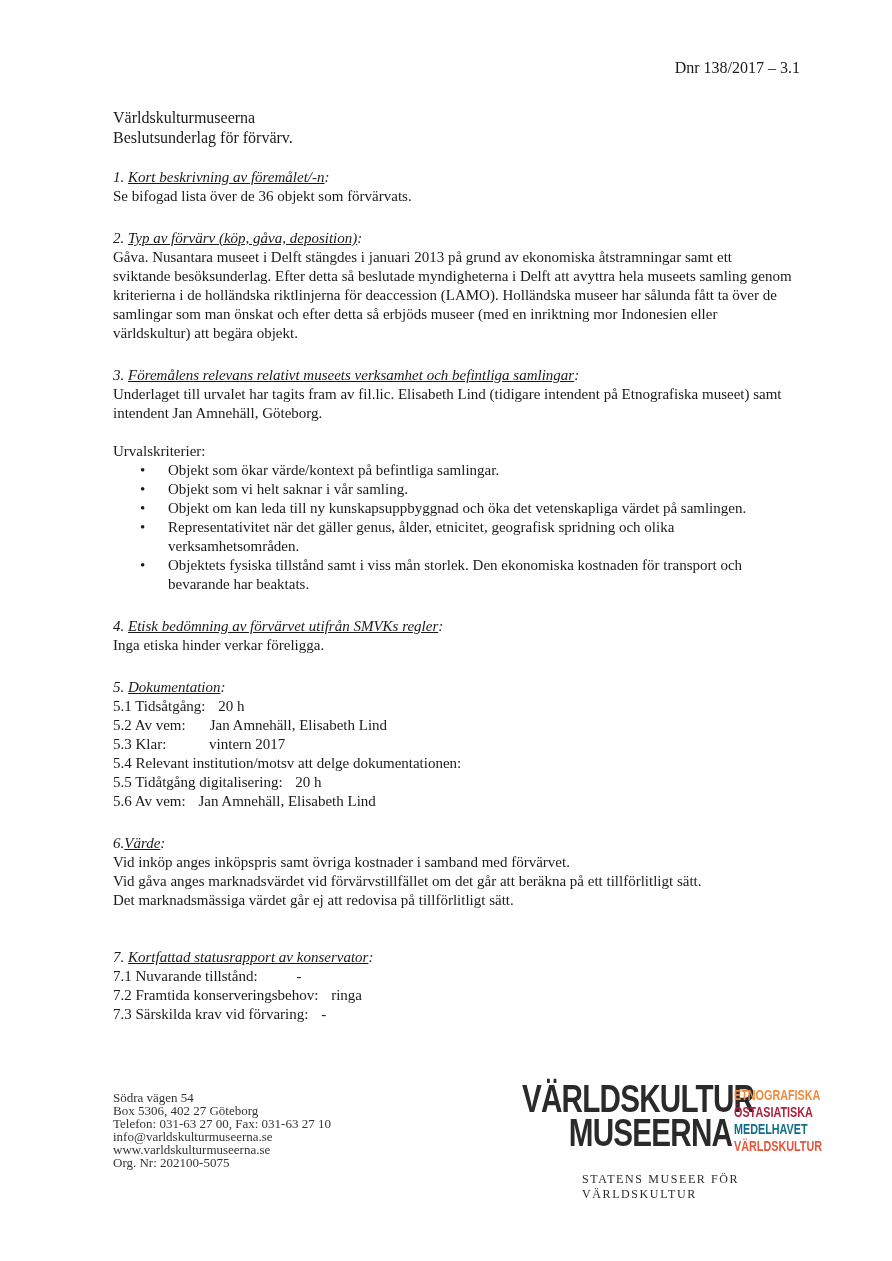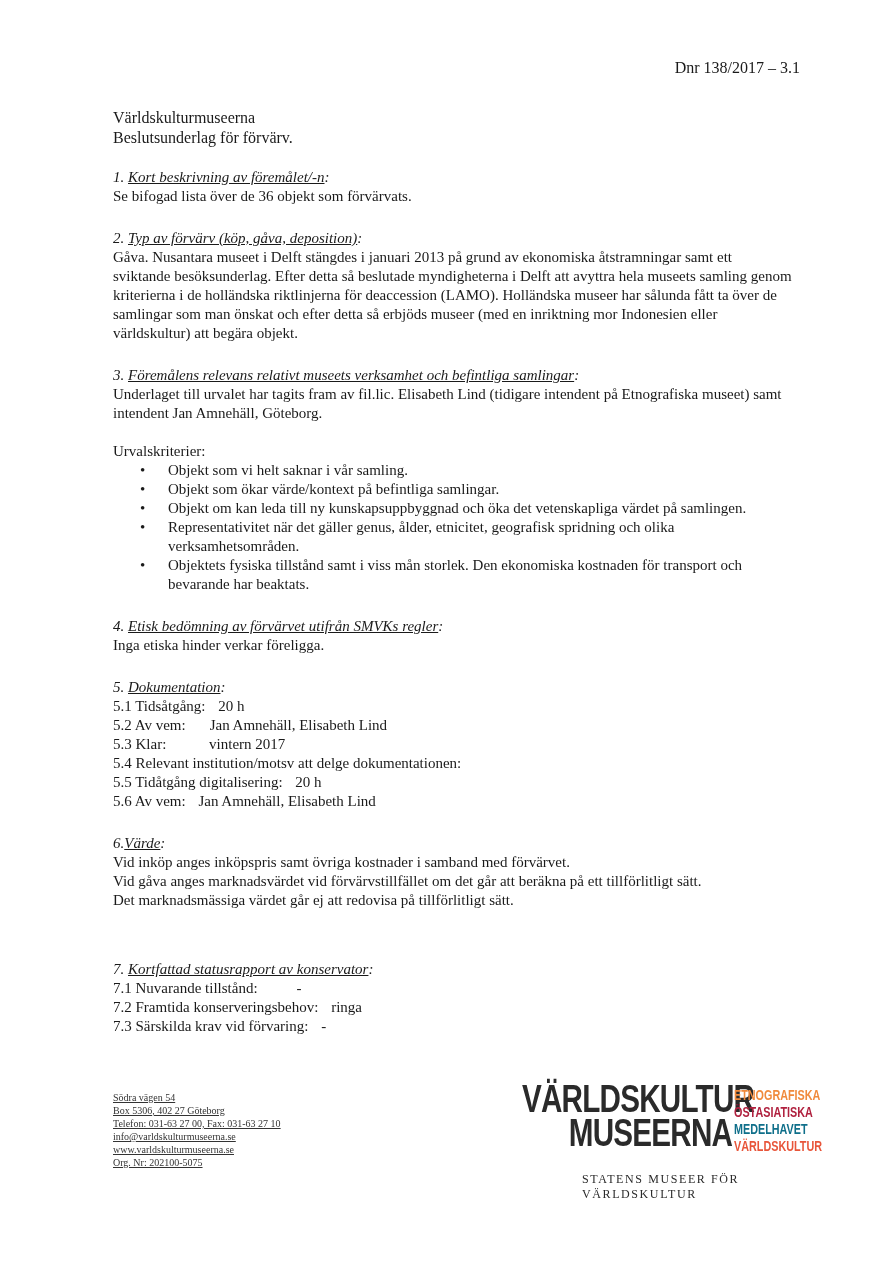--- a/index.html
+++ b/index.html
@@ -13,22 +13,22 @@
     .section { margin-top: 23px; }
     .sec-title { font-style: italic; }
     .sec-title .u { text-decoration: underline; text-align: center; }
     p { margin: 0; }
     .crit-label { margin-top: 19px; }
     ul { margin: 0; padding-left: 55px; list-style: none; }
     ul li { position: relative; }
     ul li::before { content: "•"; position: absolute; left: -28px; }
     .doc-row { display: flex; gap: 9px; }
     .doc-row .k { white-space: pre; }
-    .gap-big { margin-top: 50px; }
-    .footer-addr { position: absolute; left: 113px; top: 1091px; font-size: 10px; line-height: 13px; color: #333; text-decoration: underline; }
+    .gap-big { margin-top: 38px; }
+    .footer-addr { position: absolute; left: 113px; top: 1091px; font-size: 13px; line-height: 13px; color: #333; }
     .logo { position: absolute; left: 522px; top: 1082px; width: 300px; height: 110px; }
     .logo-main { position: absolute; left: 0; top: 0; font-family: "Liberation Sans", sans-serif; font-weight: bold;
       font-size: 38px; line-height: 34px; letter-spacing: -1px; color: #2a2a2a; transform: scaleX(0.78); transform-origin: left top; }
     .logo-main .l2 { padding-left: 60px; display: block; }
     .logo-side { position: absolute; left: 212px; top: 4px; font-family: "Liberation Sans", sans-serif; font-weight: bold;
       font-size: 15px; line-height: 17px; transform: scaleX(0.72); transform-origin: left top; }
     .logo-sub { position: absolute; left: 60px; top: 90px; font-family: "Liberation Serif", serif; font-size: 12px; letter-spacing: 1.6px; color: #2a2a2a; }
   </style>
 </head>
 <body>
@@ -47,22 +47,22 @@
   <div class="section">
     <div class="sec-title"><span>2. </span><span class="u">Typ av förvärv (köp, gåva, deposition)</span><span>:</span></div>
     <p>Gåva. Nusantara museet i Delft stängdes i januari 2013 på grund av ekonomiska åtstramningar samt ett sviktande besöksunderlag. Efter detta så beslutade myndigheterna i Delft att avyttra hela museets samling genom kriterierna i de holländska riktlinjerna för deaccession (LAMO). Holländska museer har sålunda fått ta över de samlingar som man önskat och efter detta så erbjöds museer (med en inriktning mor Indonesien eller världskultur) att begära objekt.</p>
   </div>
 
   <div class="section">
     <div class="sec-title"><span>3. </span><span class="u">Föremålens relevans relativt museets verksamhet och befintliga samlingar</span><span>:</span></div>
     <p>Underlaget till urvalet har tagits fram av fil.lic. Elisabeth Lind (tidigare intendent på Etnografiska museet) samt intendent Jan Amnehäll, Göteborg.</p>
     <p class="crit-label">Urvalskriterier:</p>
     <ul>
+      <li>Objekt som ökar värde/kontext på befintliga samlingar.</li>
       <li>Objekt som vi helt saknar i vår samling.</li>
-      <li>Objekt som ökar värde/kontext på befintliga samlingar.</li>
       <li>Objekt om kan leda till ny kunskapsuppbyggnad och öka det vetenskapliga värdet på samlingen.</li>
       <li>Representativitet när det gäller genus, ålder, etnicitet, geografisk spridning och olika verksamhetsområden.</li>
       <li>Objektets fysiska tillstånd samt i viss mån storlek. Den ekonomiska kostnaden för transport och bevarande har beaktats.</li>
     </ul>
   </div>
 
   <div class="section">
     <div class="sec-title"><span>4. </span><span class="u">Etisk bedömning av förvärvet utifrån SMVKs regler</span><span>:</span></div>
     <p>Inga etiska hinder verkar föreligga.</p>
   </div>

